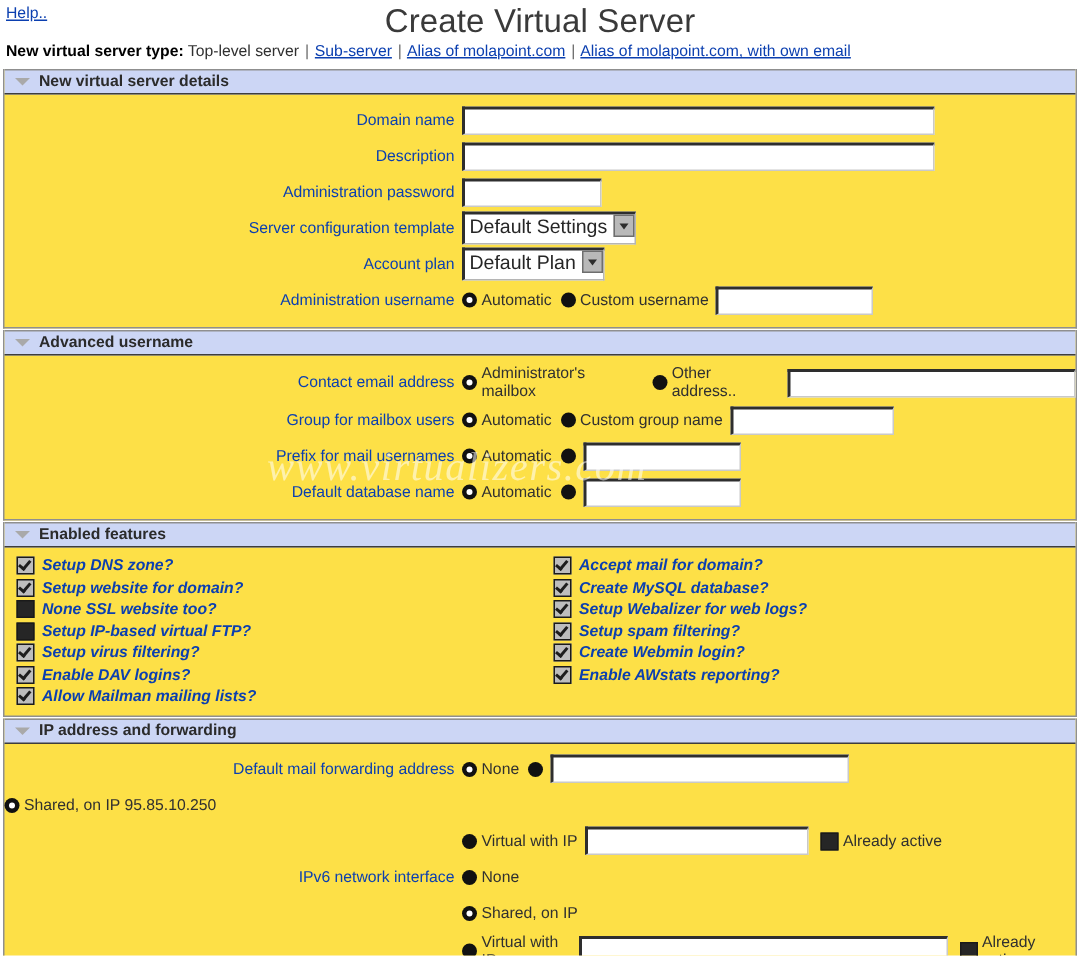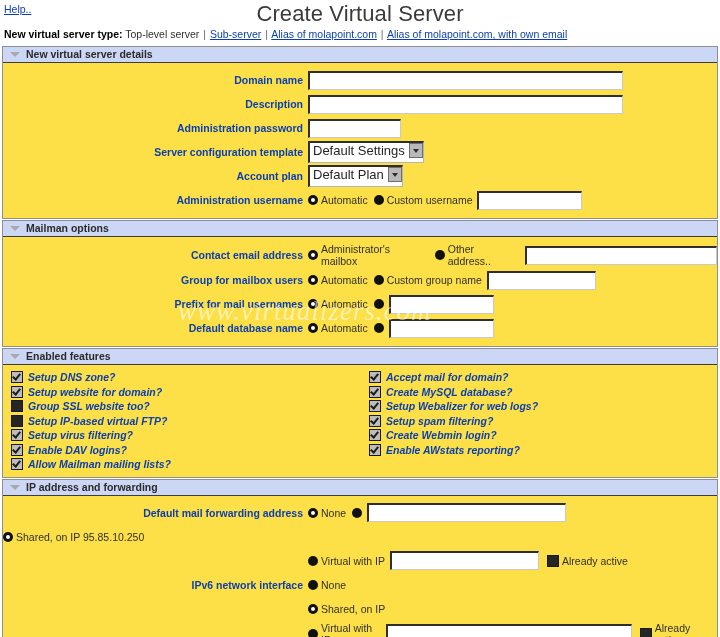--- a/index.html
+++ b/index.html
@@ -104,21 +104,21 @@
   .row {
     display: flex;
     align-items: center;
     min-height: 22px;
     padding: 1px 0;
   }
   .row .lbl {
     width: 300px;
     text-align: right;
     padding-right: 5px;
-    font-weight: bold;
+    font-weight: normal;
     color: #0b3fb0;
     font-size: 10.5px;
     flex: none;
   }
   .row .ctl {
     display: flex;
     align-items: center;
     gap: 3px;
     flex: 1;
     min-width: 0;
@@ -334,21 +334,21 @@
         <input class="tf" style="width: 98px; margin-left: 2px;" value="">
       </div>
     </div>
 
   </div>
 </div>
 
 <div class="section">
   <div class="section-header">
     <span class="tri"></span>
-    <span>Mailman options</span>
+    <span>Advanced username</span>
   </div>
   <div class="section-body">
 
     <div class="row">
       <div class="lbl">Contact email address</div>
       <div class="ctl">
         <span class="radio on"></span>
         <span class="plain">Administrator's mailbox</span>
         <span class="radio" style="margin-left:3px"></span>
         <span class="plain">Other address..</span>
@@ -401,21 +401,21 @@
         <div class="feat">
           <span class="cb on"></span>
           <span>Setup DNS zone?</span>
         </div>
         <div class="feat">
           <span class="cb on"></span>
           <span>Setup website for domain?</span>
         </div>
         <div class="feat">
           <span class="cb"></span>
-          <span>Group SSL website too?</span>
+          <span>None SSL website too?</span>
         </div>
         <div class="feat">
           <span class="cb"></span>
           <span>Setup IP-based virtual FTP?</span>
         </div>
         <div class="feat">
           <span class="cb on"></span>
           <span>Setup virus filtering?</span>
         </div>
         <div class="feat">

